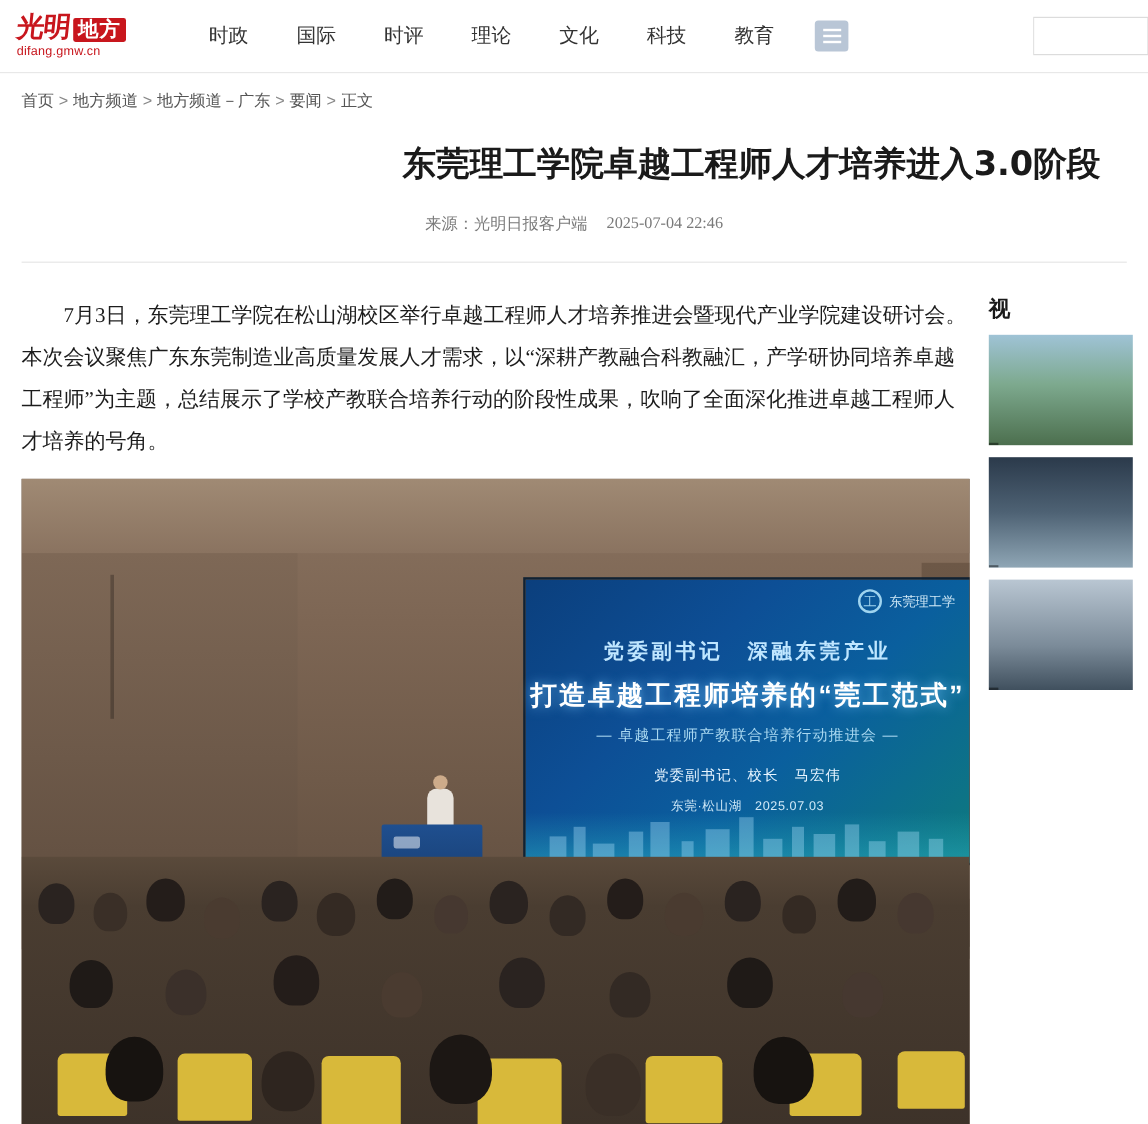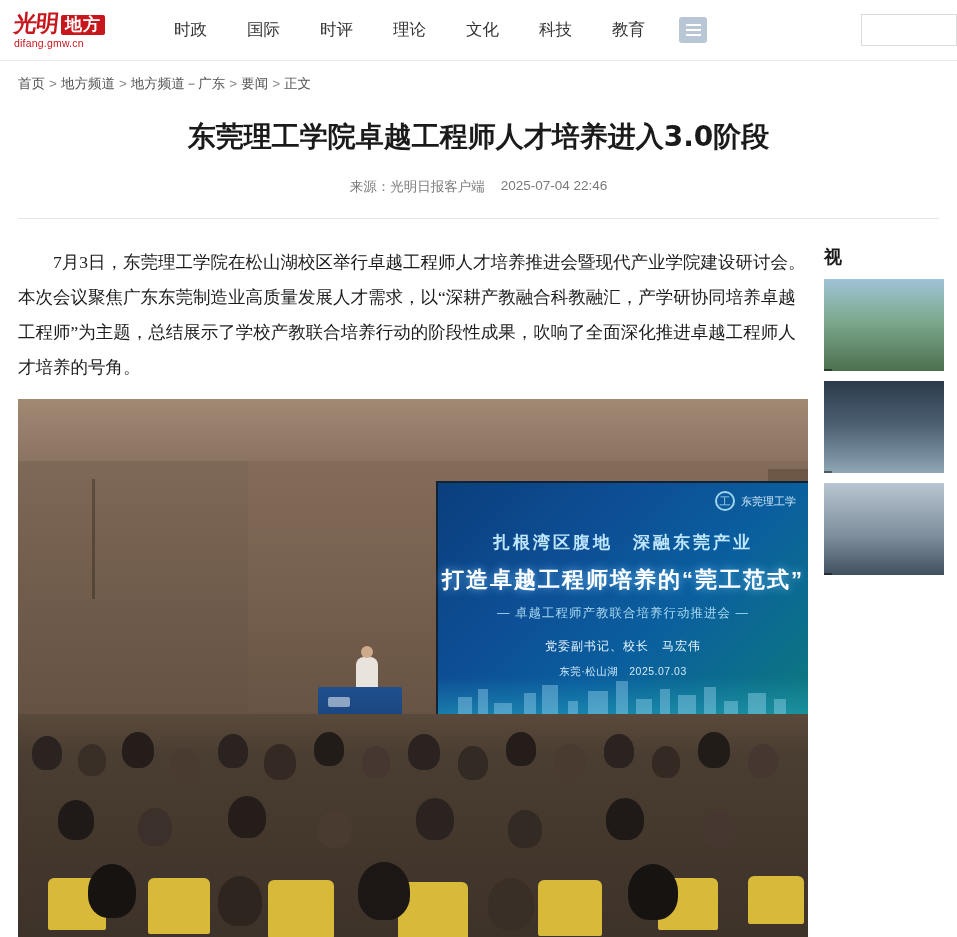--- a/index.html
+++ b/index.html
@@ -117,37 +117,38 @@
   }
   .breadcrumb a {
     color: #555555;
     text-decoration: none;
     cursor: pointer;
   }
   .breadcrumb .sep { margin: 0 4px; color: #888; }
 
   
   .title-wrap {
-    text-align: center;
+    text-align: right;
     padding: 14px 40px 0 40px;
   }
   .article-title {
     font-size: 28px;
     font-weight: bold;
     color: #1a1a1a;
     line-height: 1.4;
     font-family: "DejaVu Sans", "Liberation Sans", sans-serif;
   }
   .meta {
     margin-top: 22px;
     font-size: 13.5px;
     color: #7a7a7a;
     display: flex;
     justify-content: center;
     gap: 16px;
+    font-family: Liberation Serif, serif;
   }
   .divider {
     margin: 22px 18px 0 18px;
     height: 1px;
     background: #e6e6e6;
   }
 
   
   .page-body {
     display: flex;
@@ -378,21 +379,21 @@
 
 
       <div class="wall-left"></div>
       <div class="wall-right"></div>
 
       <div class="screen">
         <div class="screen-logo">
           <span class="circ">工</span>
           <span class="txt">东莞理工学</span>
         </div>
-        <div class="screen-l1">扎根湾区腹地　深融东莞产业</div>
+        <div class="screen-l1">党委副书记　深融东莞产业</div>
         <div class="screen-l2">打造卓越工程师培养的“莞工范式”</div>
         <div class="screen-l3">— 卓越工程师产教联合培养行动推进会 —</div>
         <div class="screen-l4">党委副书记、校长　马宏伟</div>
         <div class="screen-l5">东莞·松山湖　2025.07.03</div>
         <div class="skyline">
           <i style="left:20px;width:14px;height:22px"></i>
           <i style="left:40px;width:10px;height:30px"></i>
           <i style="left:56px;width:18px;height:16px"></i>
           <i style="left:86px;width:12px;height:26px"></i>
           <i style="left:104px;width:16px;height:34px"></i>

